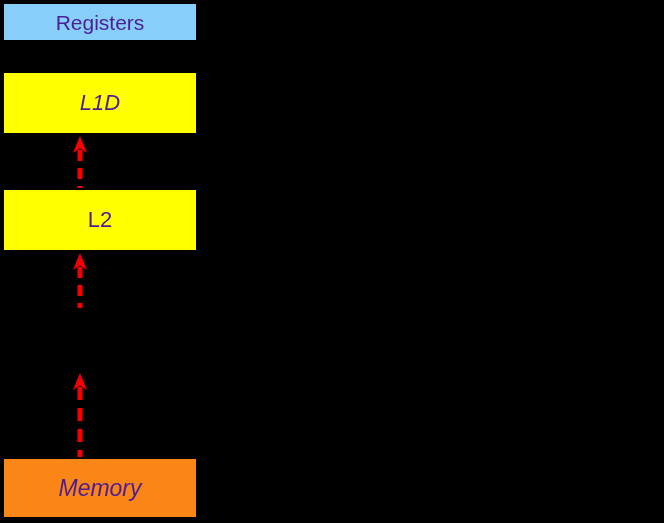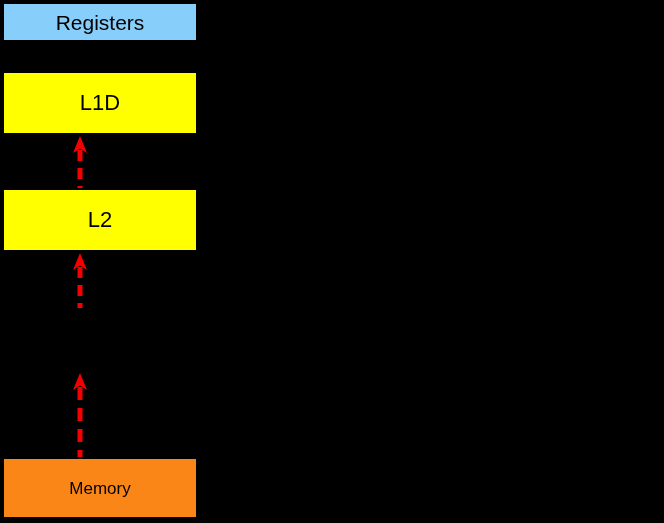--- a/index.html
+++ b/index.html
@@ -19,51 +19,51 @@
     position: absolute;
     left: 2px;
     width: 196px;
     box-sizing: border-box;
     border: 2px solid #000;
     display: flex;
     align-items: center;
     justify-content: center;
   }
   .box .label {
-    color: #000000;
+    color: #4c1d95;
     font-size: 22px;
     line-height: 1;
     white-space: nowrap;
   }
   .box-registers { top: 2px;   height: 40px; }
   .box-registers .label { font-size: 21px; }
   .box-l1d       { top: 71px;  height: 64px; }
   .box-l2        { top: 188px; height: 64px; }
   .box-l3        { top: 308px; height: 64px; }
   .box-memory    { top: 457px; height: 62px; }
-  .box-memory .label { font-size: 17px; }
+  .box-memory .label { font-size: 23px; font-style: italic; }
   .arrow {
     position: absolute;
     left: 69px;
     display: block;
   }
   .arrow-l2-to-l1d    { top: 136px; }
   .arrow-l3-to-l2     { top: 253px; }
   .arrow-memory-to-l3 { top: 373px; }
 </style>
 </head>
 <body>
 
 <div class="stage" style="background-color: rgb(0, 0, 0);">
 
   <div class="box box-registers" style="background-color: rgb(135, 206, 250);">
     <span class="label">Registers</span>
   </div>
 
-  <div class="box box-l1d" style="background-color: rgb(255, 255, 0);">
+  <div class="box box-l1d" style="background-color: rgb(255, 255, 0); font-style: italic;">
     <span class="label">L1D</span>
   </div>
 
   <svg class="arrow arrow-l2-to-l1d" width="22" height="52" viewBox="0 0 22 52">
     <polygon points="11,0 18,17 11,12.5 4,17" fill="#F50000"></polygon>
     <line x1="11" y1="14" x2="11" y2="52" stroke-width="5" stroke-dasharray="11,7" stroke="#F50000"></line>
   </svg>
 
   <div class="box box-l2" style="background-color: rgb(255, 255, 0);">
     <span class="label">L2</span>

